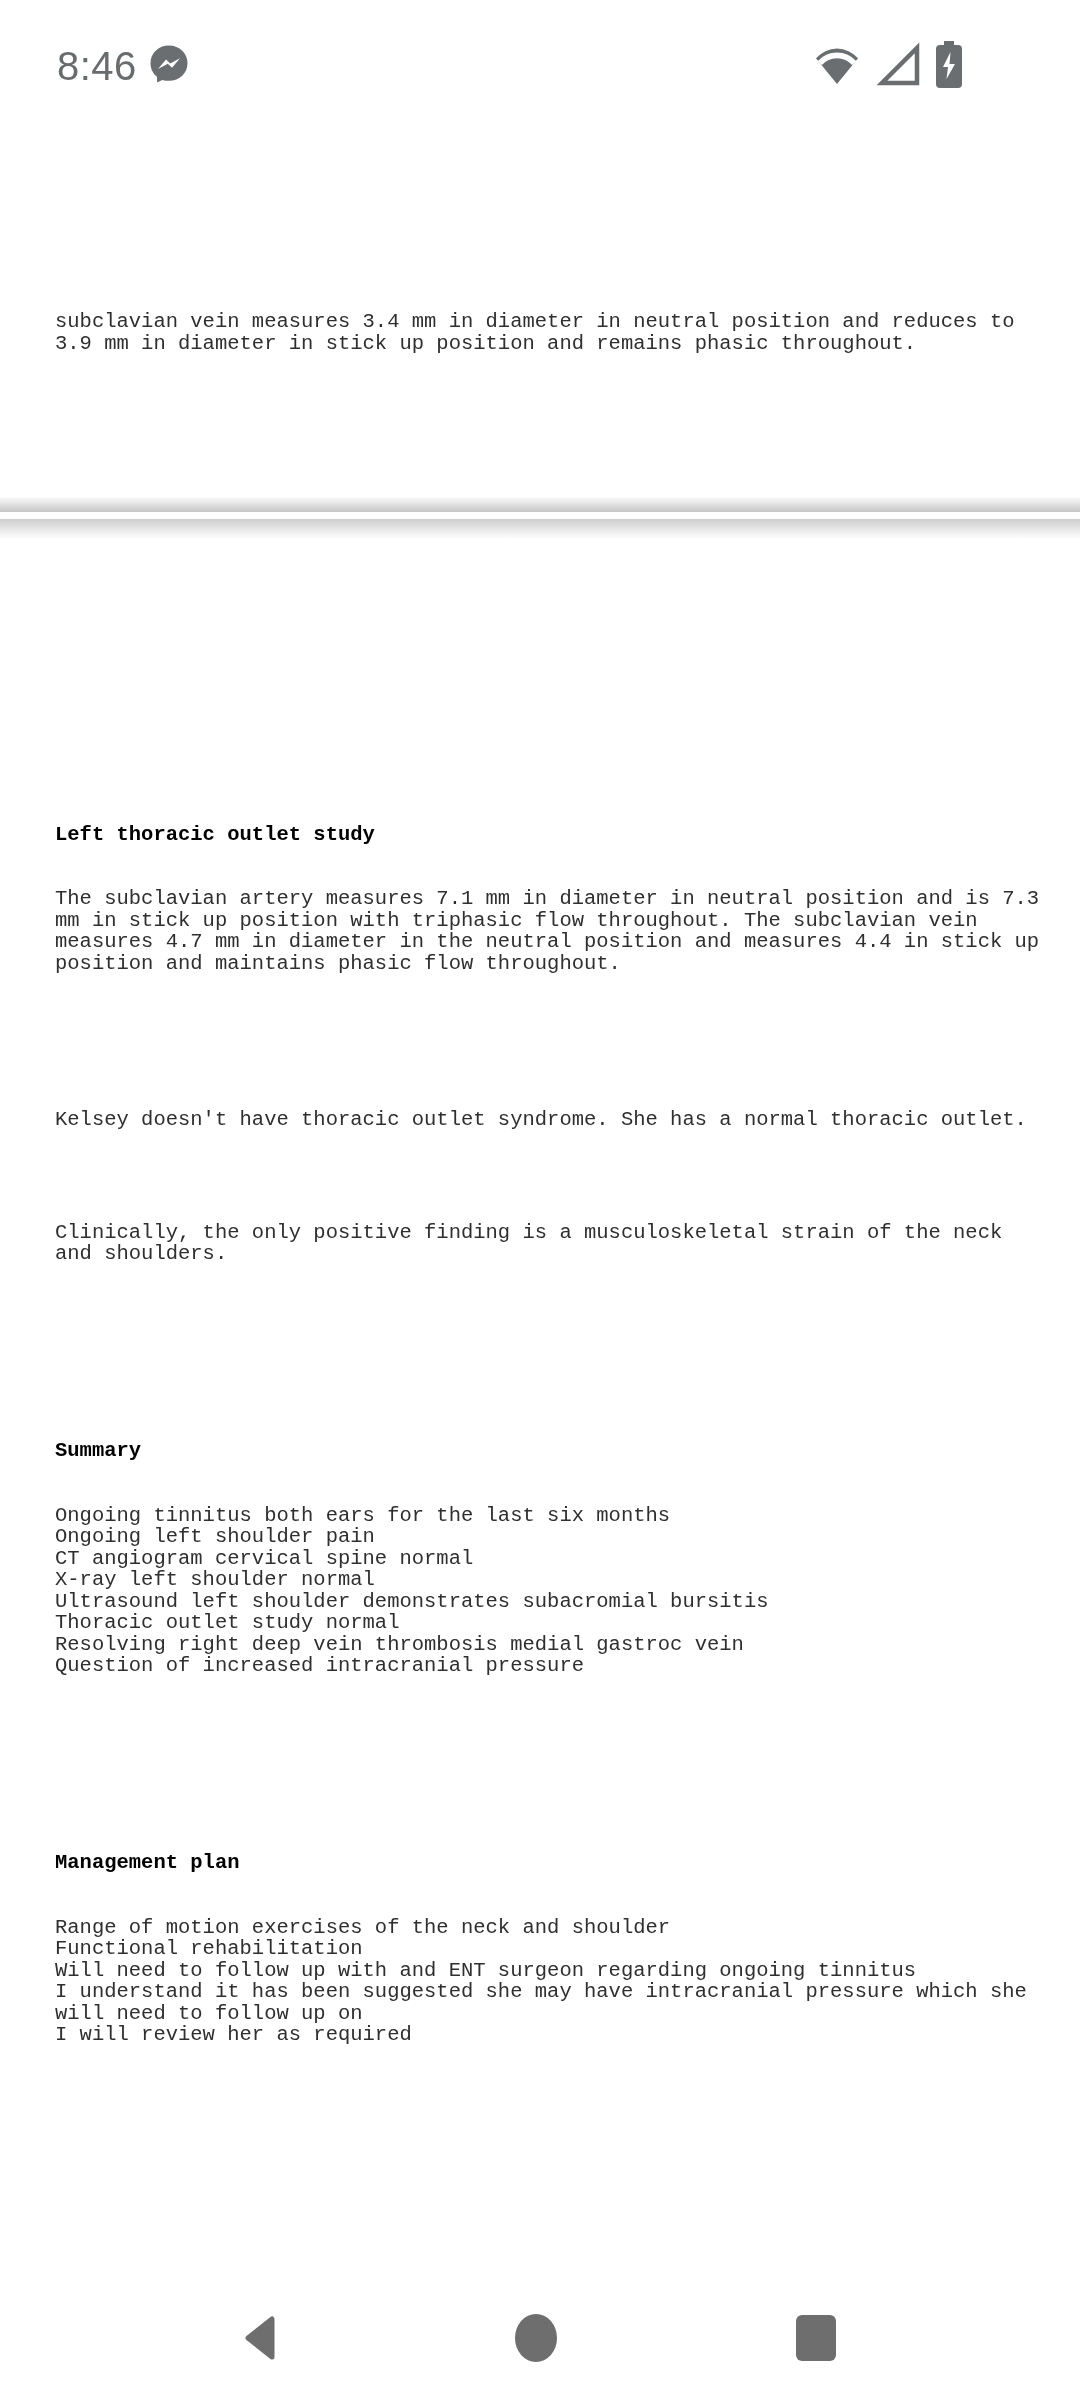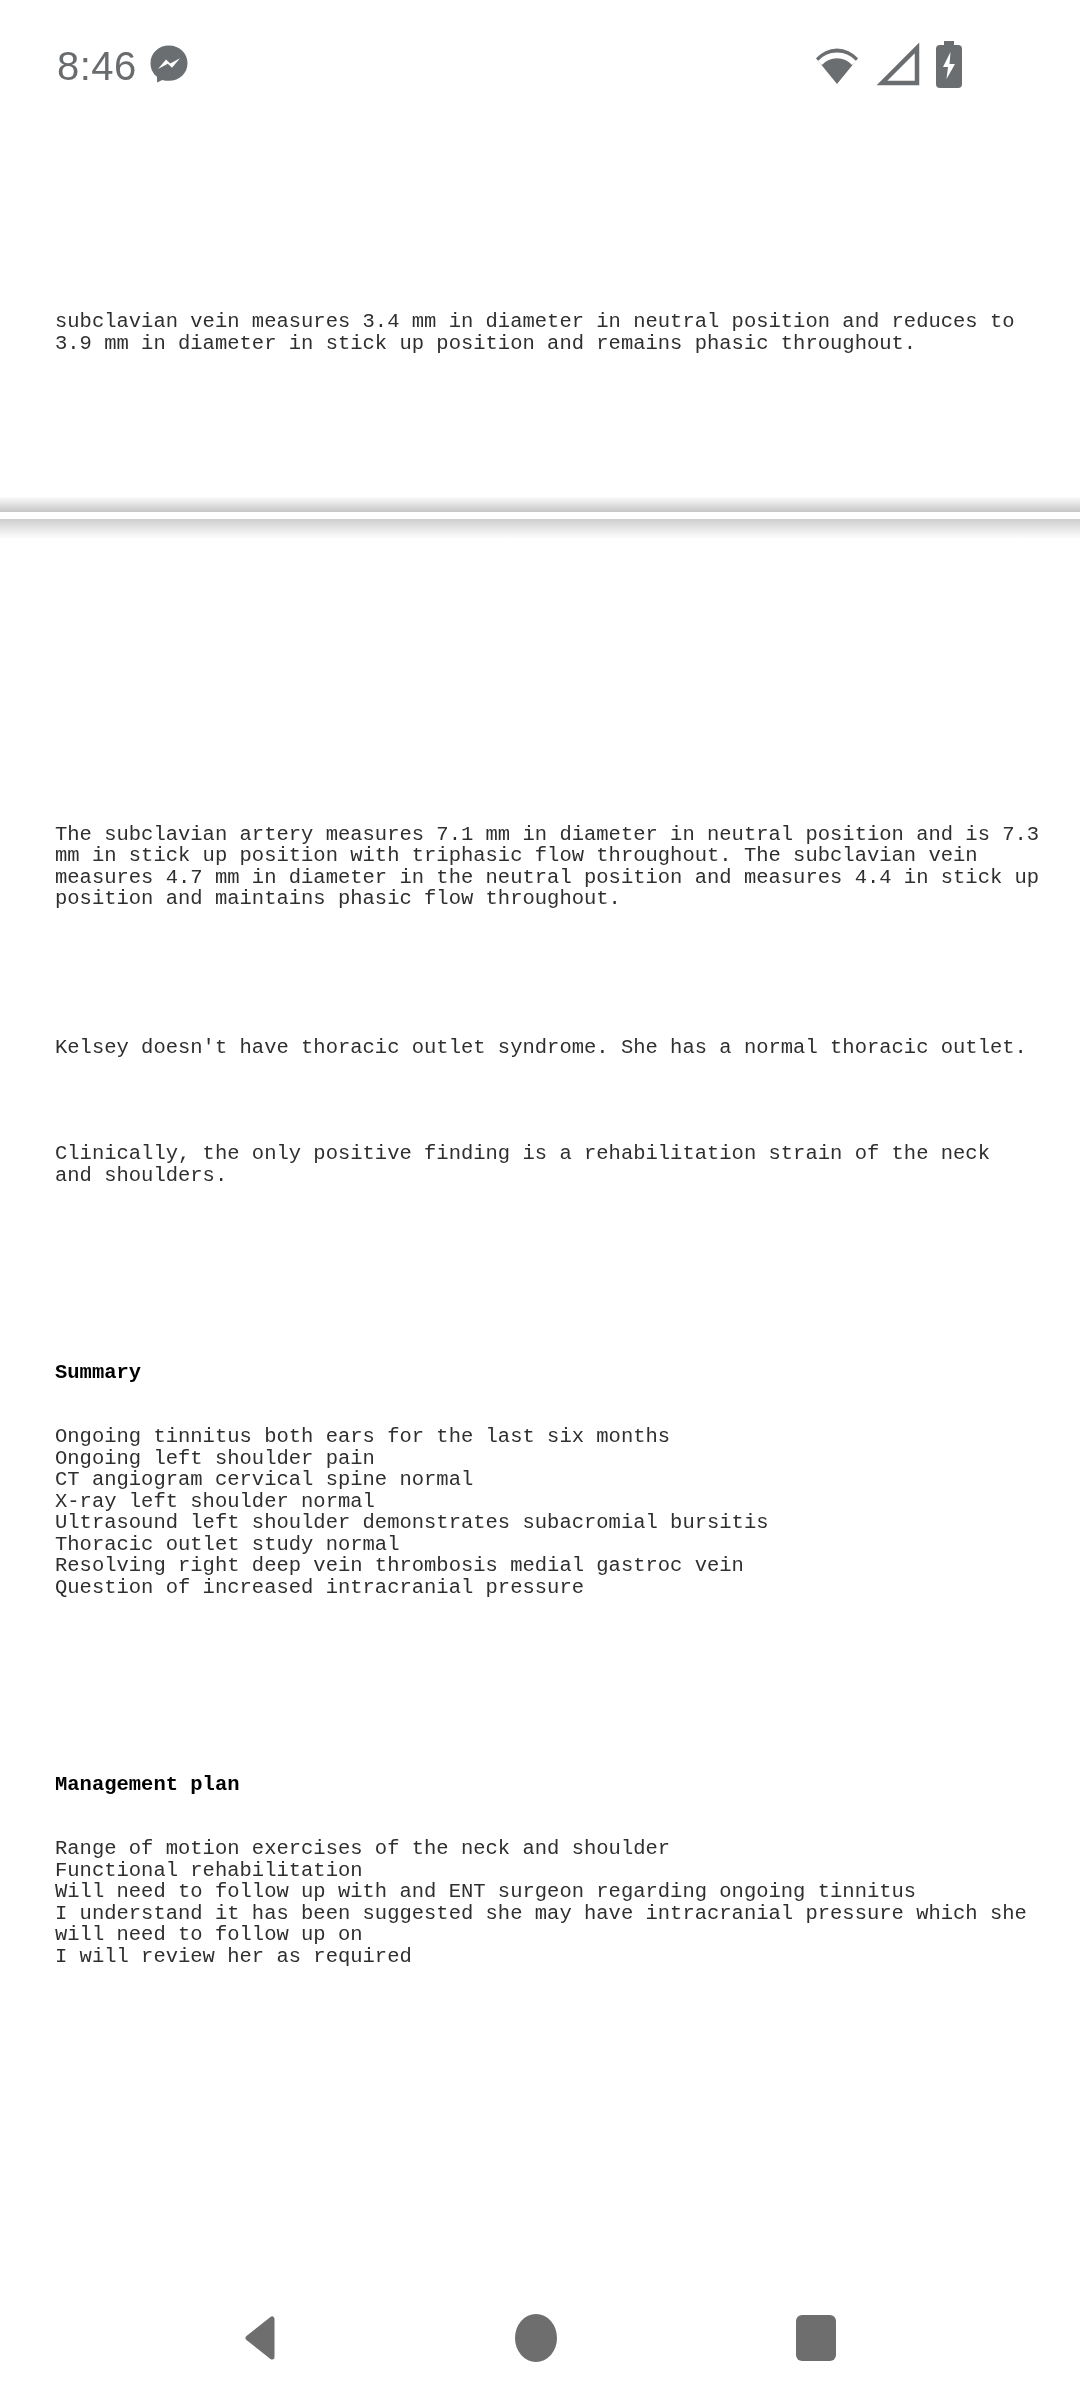--- a/index.html
+++ b/index.html
@@ -22,21 +22,21 @@
   
   .doc {
     position:absolute;
     font-family:"Liberation Mono","DejaVu Sans Mono",monospace;
     font-size:20.5px; line-height:21.5px; color:#2f2f2f;
     white-space:pre;
   }
   .b { font-weight:bold; color:#000000; }
   #page1-para { left:55px; top:268px; }
   #page2 { left:55px; top:716px; width:1000px; }
-  .block { margin-top:20px; }
+  .block { margin-top:27px; }
   .block.first { margin-top:0; }
   .block.gap-header { margin-top:25px; }
 
   
   .page-break { position:absolute; left:0; top:497px; width:1080px; }
   .pb-bottom { height:15px; background:linear-gradient(to bottom,#fbfbfb 0%,#d6d6d6 70%,#c6c6c6 100%); }
   .pb-gap { height:7px; background:#ffffff; }
   .pb-top { height:20px; background:linear-gradient(to bottom,#cecece 0%,#e9e9e9 55%,#ffffff 100%); }
 
   
@@ -91,29 +91,30 @@
 
   <div class="page-break">
     <div class="pb-bottom"></div>
     <div class="pb-gap"></div>
     <div class="pb-top"></div>
   </div>
 
   <div class="doc" id="page2">
 
     <div class="block first">
+      <div class="b">Left thoracic outlet study</div>
       <div>The subclavian artery measures 7.1 mm in diameter in neutral position and is 7.3
 mm in stick up position with triphasic flow throughout. The subclavian vein
 measures 4.7 mm in diameter in the neutral position and measures 4.4 in stick up
 position and maintains phasic flow throughout.</div>
     </div>
 
     <div class="block">Kelsey doesn't have thoracic outlet syndrome. She has a normal thoracic outlet.</div>
 
-    <div class="block">Clinically, the only positive finding is a rehabilitation strain of the neck
+    <div class="block">Clinically, the only positive finding is a musculoskeletal strain of the neck
 and shoulders.</div>
 
 
 
     <div class="block gap-header">
       <div class="b">Summary</div>
       <div>Ongoing tinnitus both ears for the last six months
 Ongoing left shoulder pain
 CT angiogram cervical spine normal
 X-ray left shoulder normal

